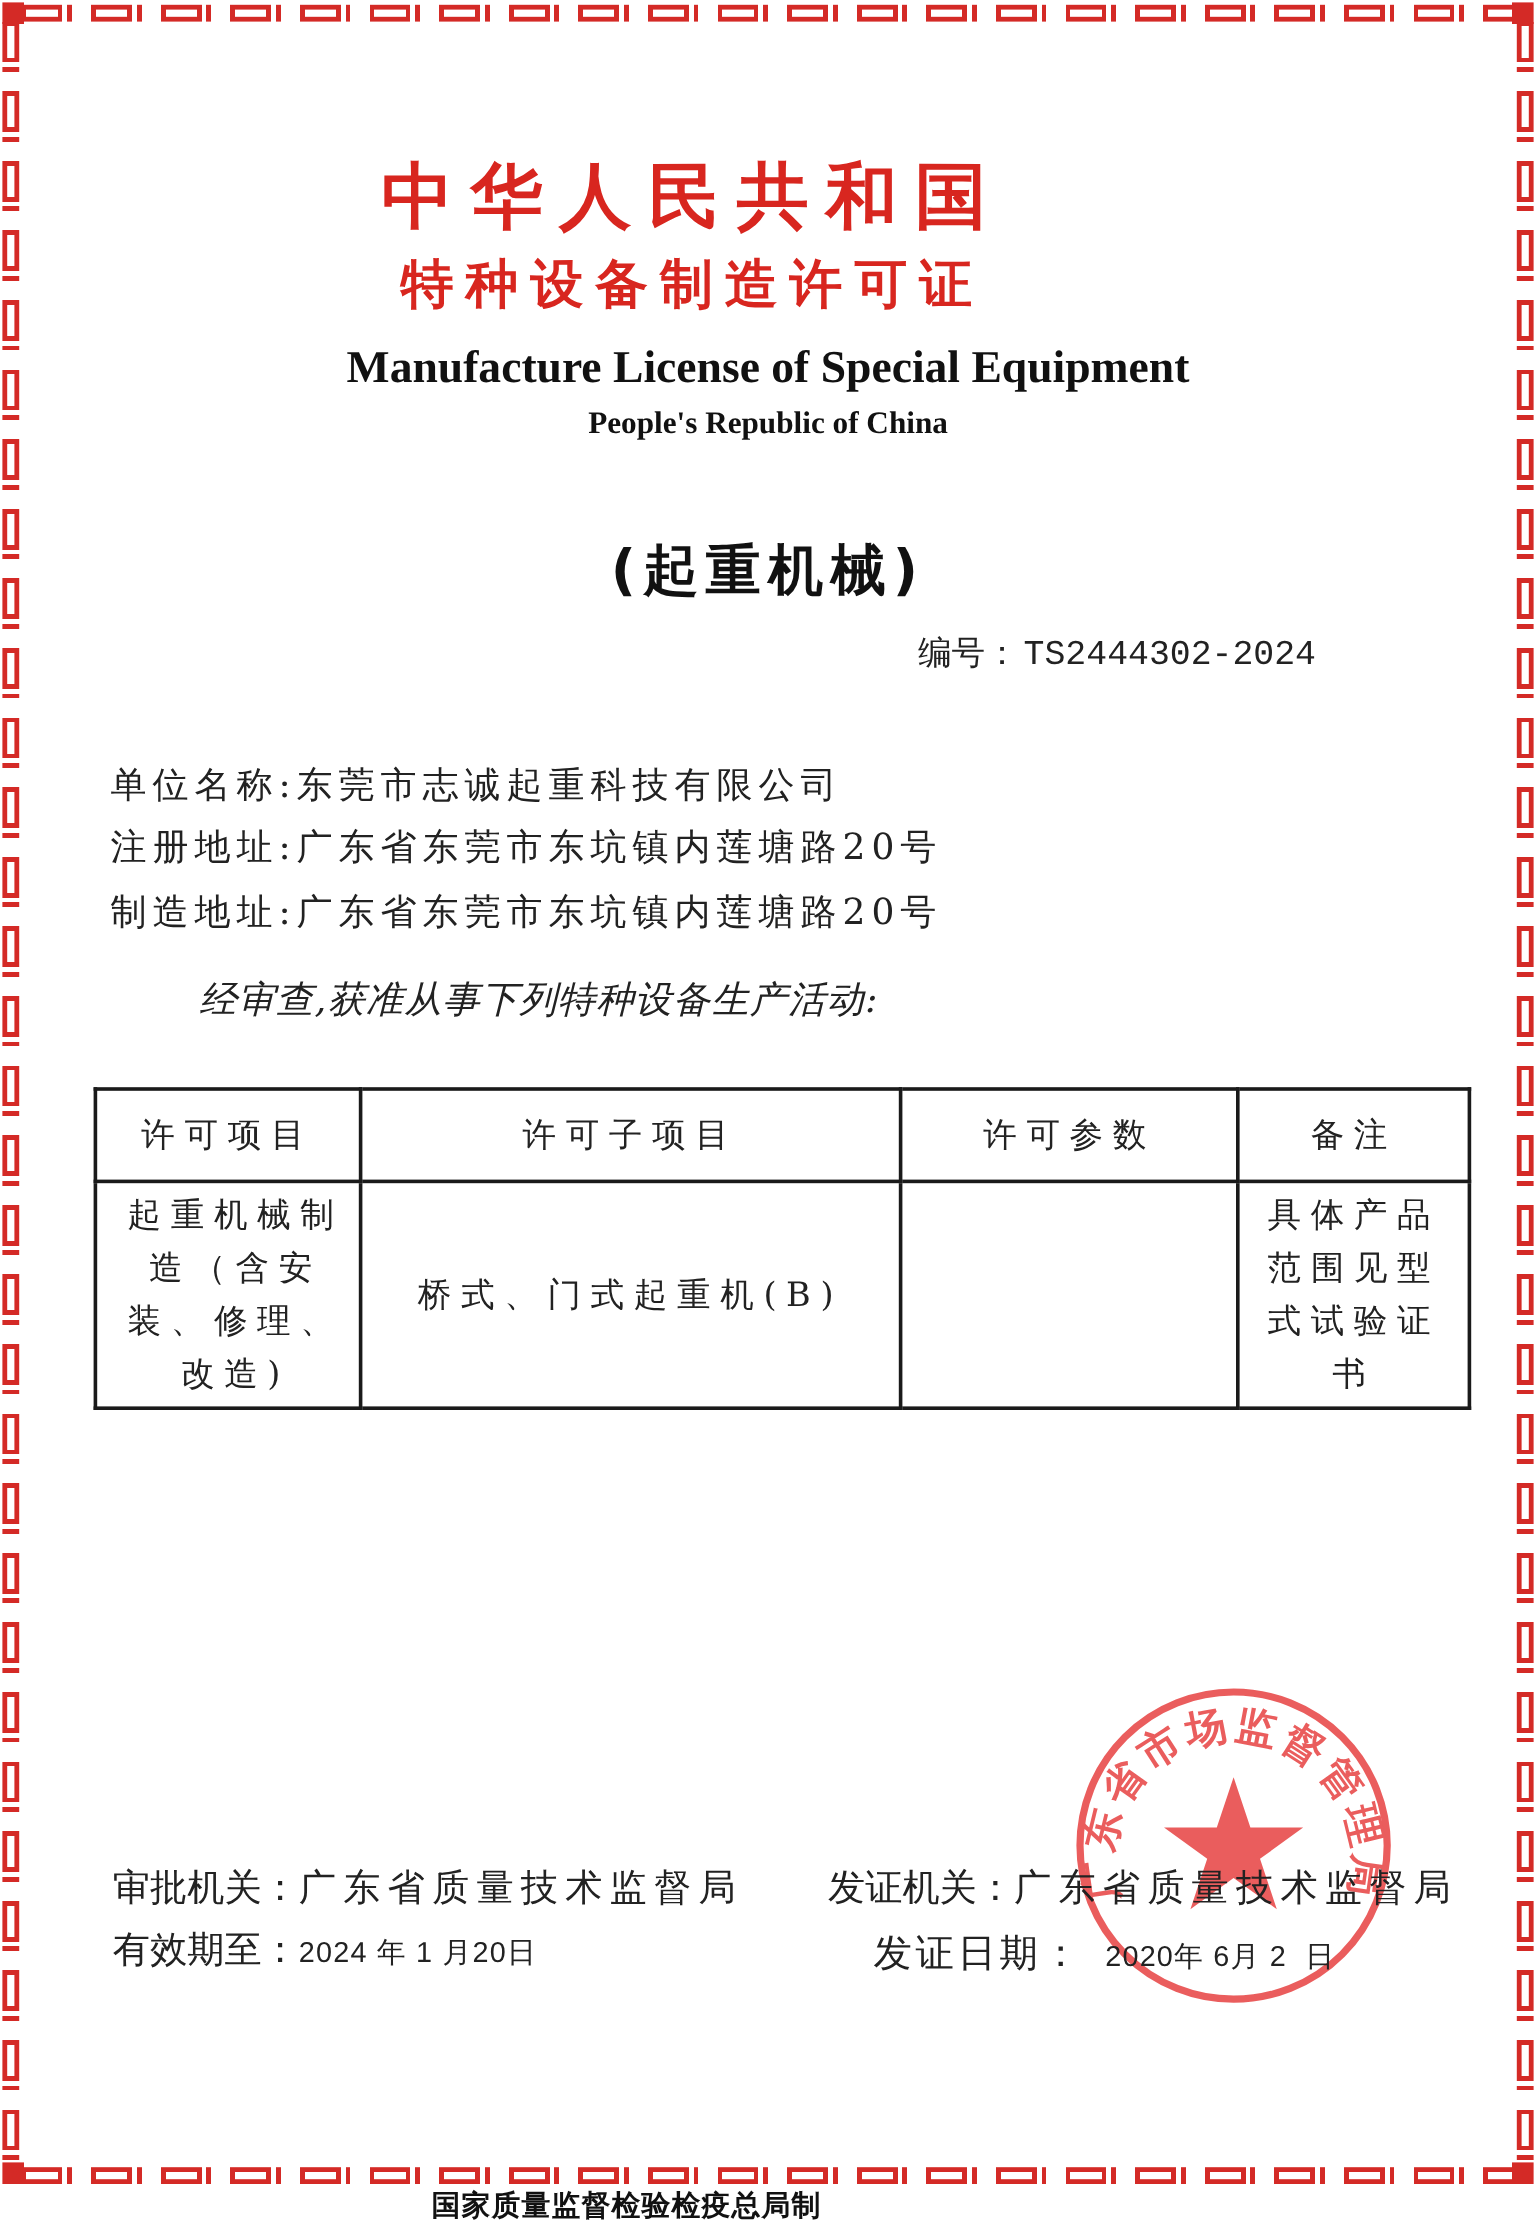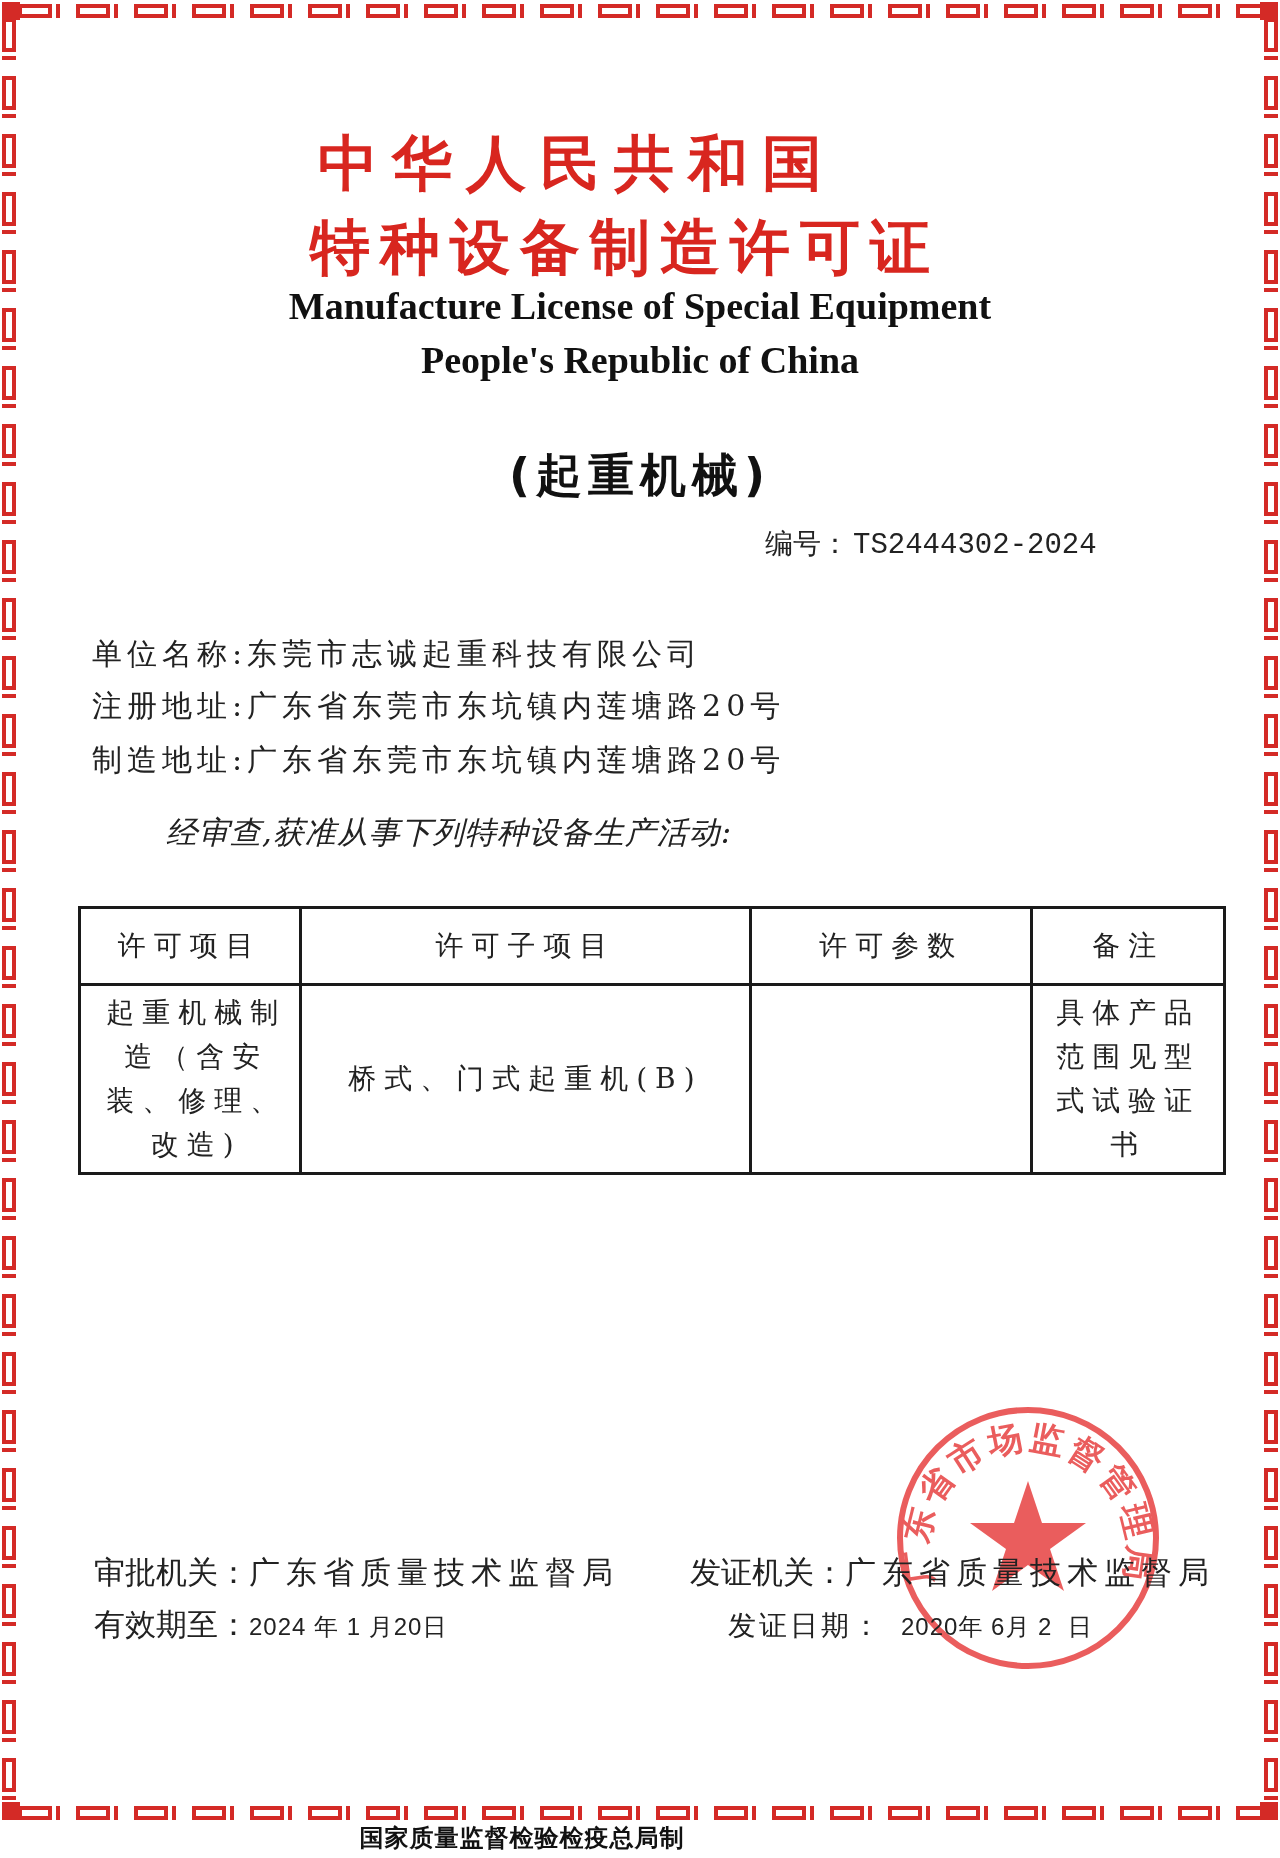--- a/index.html
+++ b/index.html
@@ -97,23 +97,23 @@
 <div class="border-h" style="left:18px; top:4px; width:1242px;"></div>
 <div class="border-h" style="left:18px; top:1806px; width:1242px;"></div>
 <div class="border-v" style="left:2px; top:18px; height:1788px;"></div>
 <div class="border-v" style="left:1264px; top:18px; height:1788px;"></div>
 <div class="corner" style="left:2px; top:2px;"></div>
 <div class="corner" style="left:1260px; top:2px;"></div>
 <div class="corner" style="left:2px; top:1802px;"></div>
 <div class="corner" style="left:1260px; top:1802px;"></div>
 
 <div class="title-cn" style="top:124px; font-size:60px;">中华人民共和国</div>
-<div class="title-cn" style="top:208px; font-size:60px; letter-spacing:10px;padding-left:48px;">特种设备制造许可证</div>
+<div class="title-cn" style="top:208px; font-size:44px; letter-spacing:10px;">特种设备制造许可证</div>
 <div class="title-en" style="top:284px; font-size:38px;">Manufacture License of Special Equipment</div>
-<div class="title-en" style="top:338px; font-size:38px;">People's Republic of China</div>
+<div class="title-en" style="top:338px; font-size:26px;">People's Republic of China</div>
 <div class="category">(起重机械)</div>
 
 <div class="serial">
   <span>编号：</span><span class="num">TS2444302-2024</span>
 </div>
 
 <div class="info-line" style="top:634px;">
   <span>单位名称:</span><span>东莞市志诚起重科技有限公司</span>
 </div>
 <div class="info-line" style="top:686px;">
@@ -164,16 +164,16 @@
 <div class="footer-line" style="left:94px; top:1552px;">
   <span>审批机关：</span><span class="v">广东省质量技术监督局</span>
 </div>
 <div class="footer-line" style="left:94px; top:1604px;">
   <span>有效期至：</span><span class="date">2024 年 1 月20日</span>
 </div>
 <div class="footer-line" style="left:690px; top:1552px;">
   <span>发证机关：</span><span class="v">广东省质量技术监督局</span>
 </div>
 <div class="footer-line" style="left:728px; top:1606px;">
-  <span style="font-size:28px; letter-spacing:3px;">发证日期：</span><span class="date" style="margin-left:18px; white-space:pre;">2020年 6月 2  日</span>
+  <span style="font-size:32px; letter-spacing:3px;">发证日期：</span><span class="date" style="margin-left:18px; white-space:pre;">2020年 6月 2  日</span>
 </div>
 
 <div class="bottom-caption">国家质量监督检验检疫总局制</div>
 
 </body></html>

